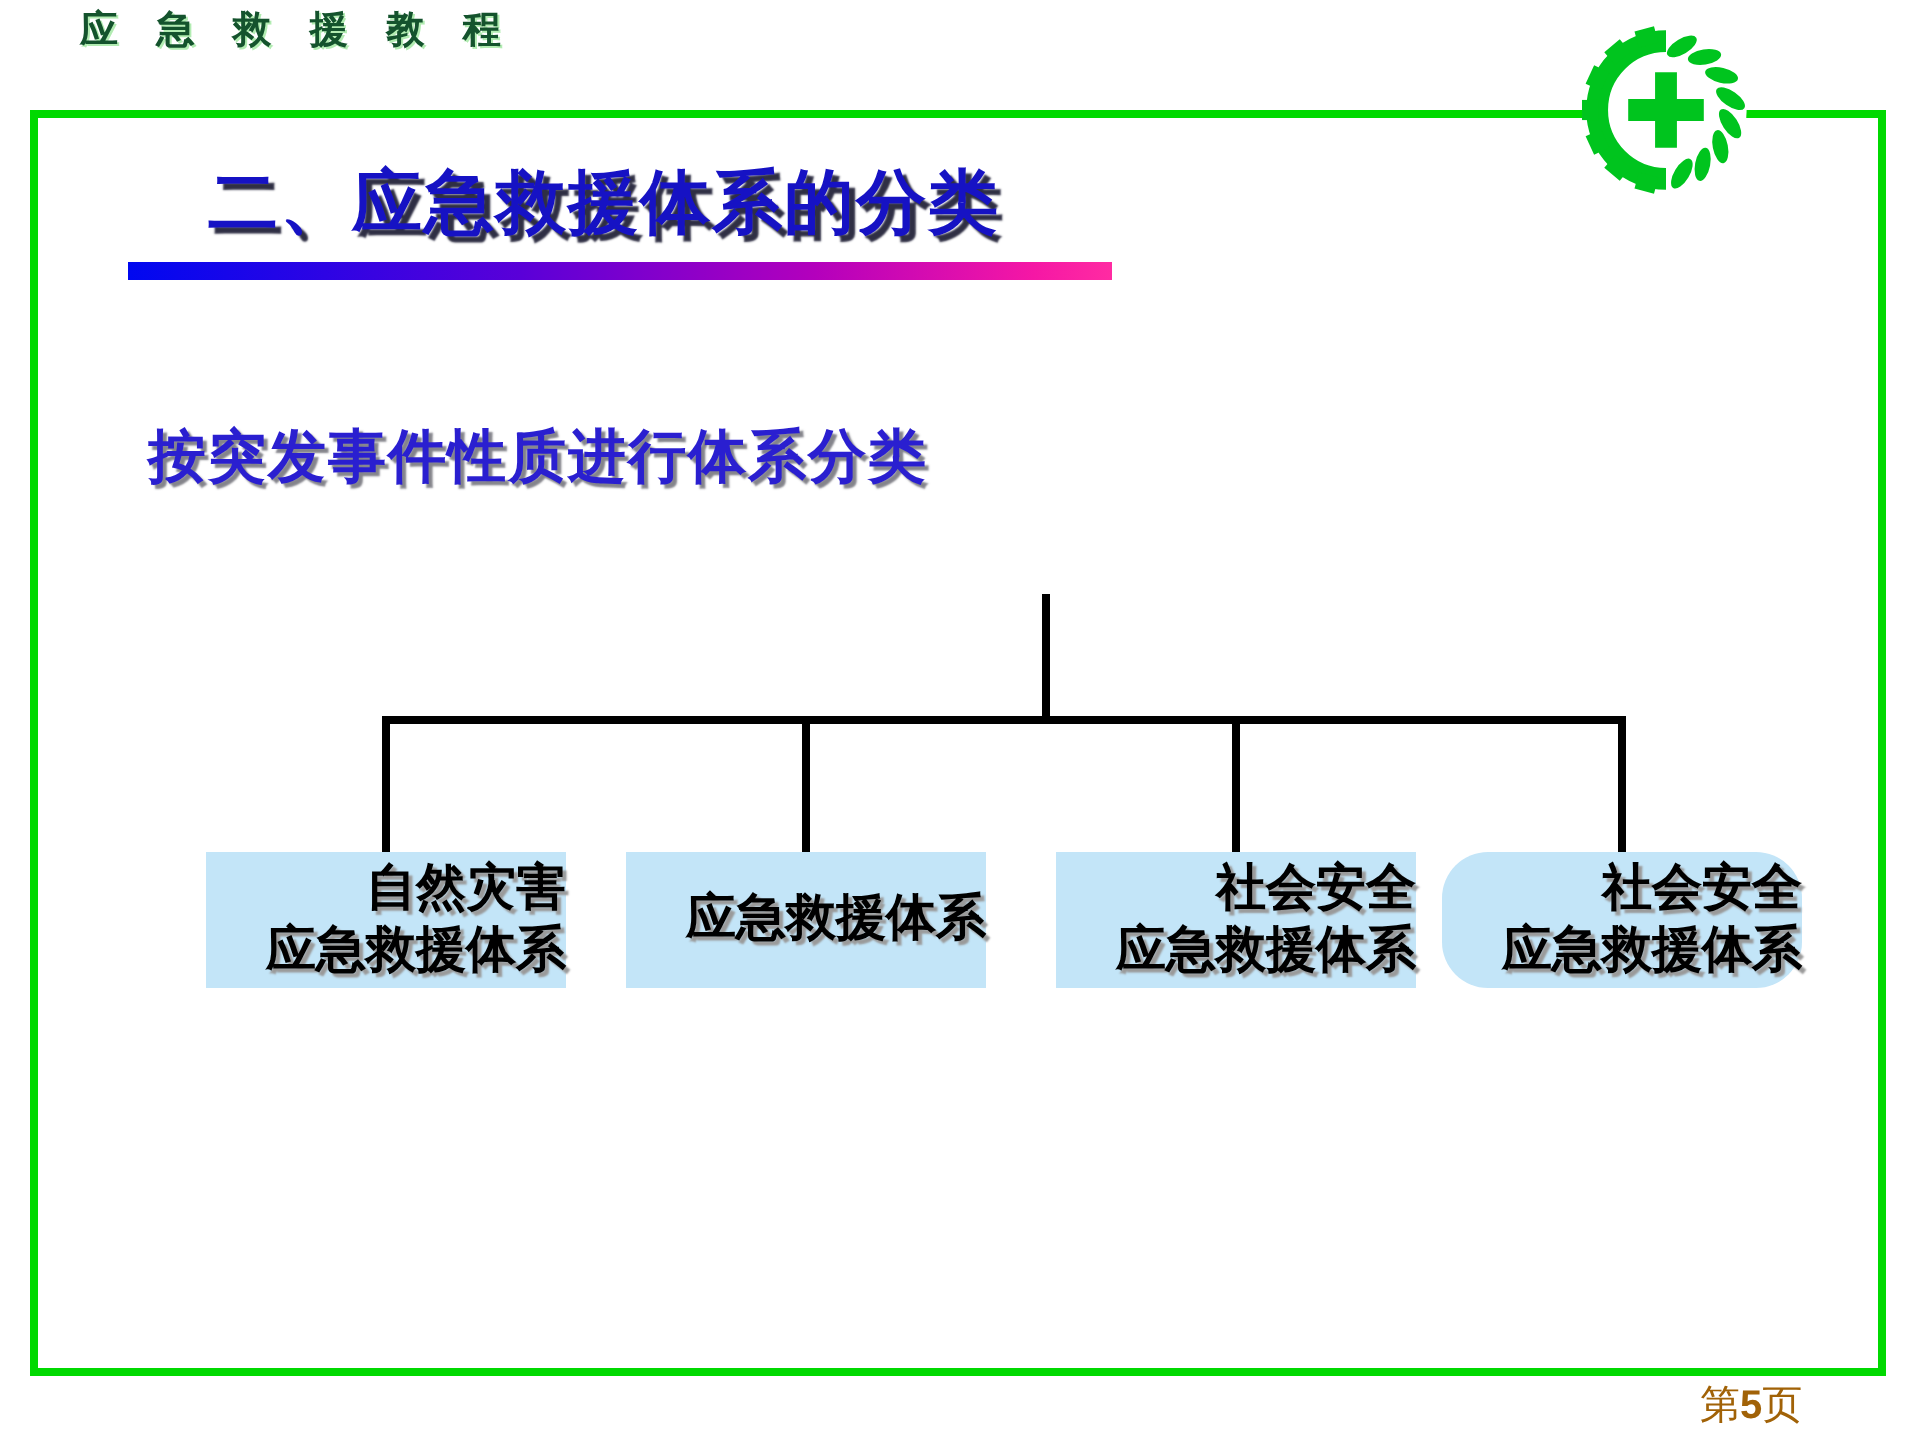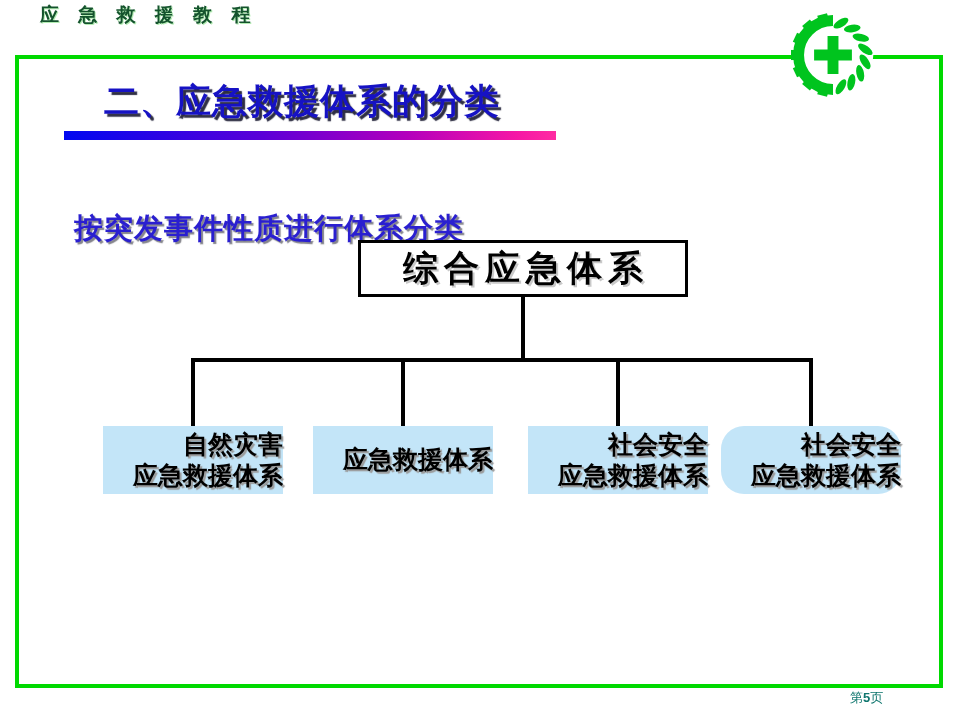--- a/index.html
+++ b/index.html
@@ -46,21 +46,21 @@
   .leaf-box{
     position:absolute;top:426px;width:180px;height:68px;
     background:#c3e5f8;
     display:flex;flex-direction:column;align-items:flex-end;justify-content:center;
     font-size:25px;font-weight:bold;color:#000;line-height:1.26;
     text-shadow:2px 2px 1px #9a9a9a;white-space:nowrap;
   }
   .leaf-1{left:103px;} .leaf-2{left:313px;} .leaf-3{left:528px;} .leaf-4{left:721px;border-radius:23px;}
   .page-number{
     position:absolute;left:850px;top:689px;
-    font-size:13px;color:#0f766e;white-space:nowrap;
+    font-size:20px;color:#a16207;white-space:nowrap;
   }
   .page-number .num{font-weight:bold;}
 </style>
 </head>
 <body>
 
 <div class="slide">
 
   <div class="header-text">应 急 救 援 教 程</div>
 
@@ -123,21 +123,20 @@
       </g>
 
       <path d="M 42 26 h 16 v 16 h 16 v 16 h -16 v 16 h -16 v -16 h -16 v -16 h 16 z" fill="#00c41e" stroke="#ffffff" stroke-width="3"></path>
     </svg>
   </div>
 
   <div class="slide-title">二、应急救援体系的分类</div>
   <div class="title-bar"></div>
   <div class="subtitle">按突发事件性质进行体系分类</div>
 
-  <div class="root-box">综合应急体系</div>
 
   <div class="conn conn-stem"></div>
   <div class="conn conn-h"></div>
   <div class="conn conn-drop drop-1"></div>
   <div class="conn conn-drop drop-2"></div>
   <div class="conn conn-drop drop-3"></div>
   <div class="conn conn-drop drop-4"></div>
 
   <div class="leaf-box leaf-1">
     <span>自然灾害</span>

